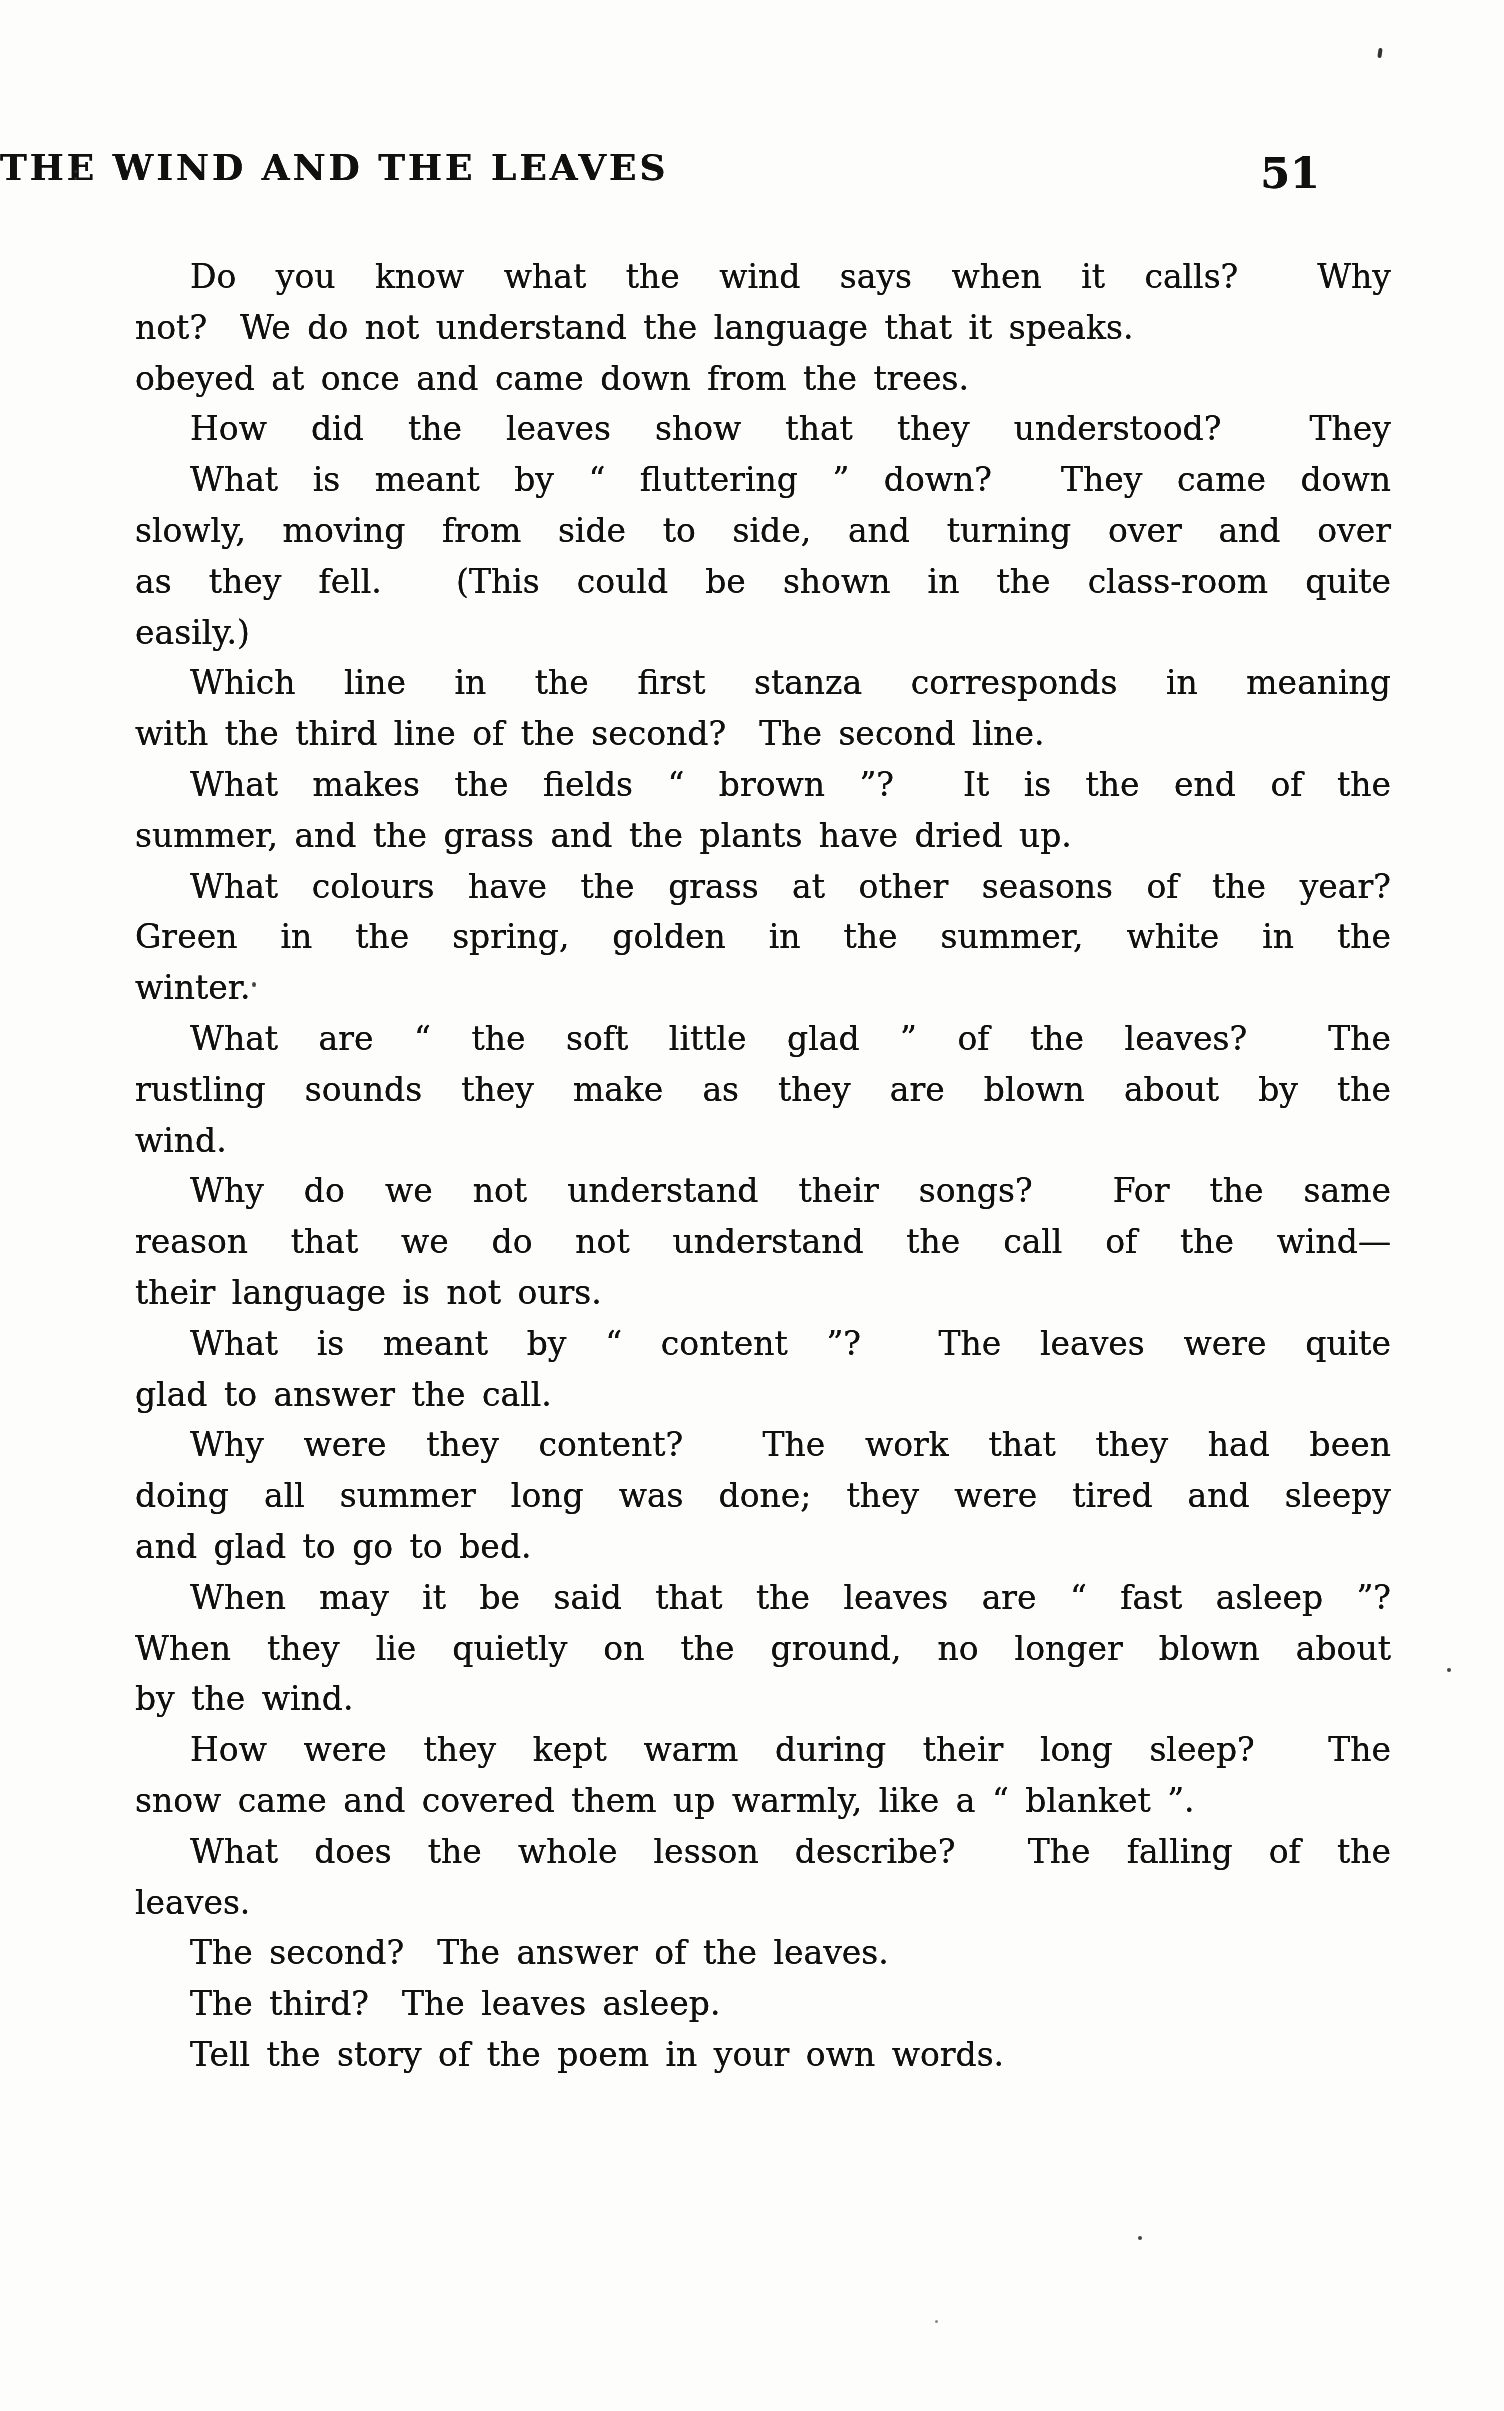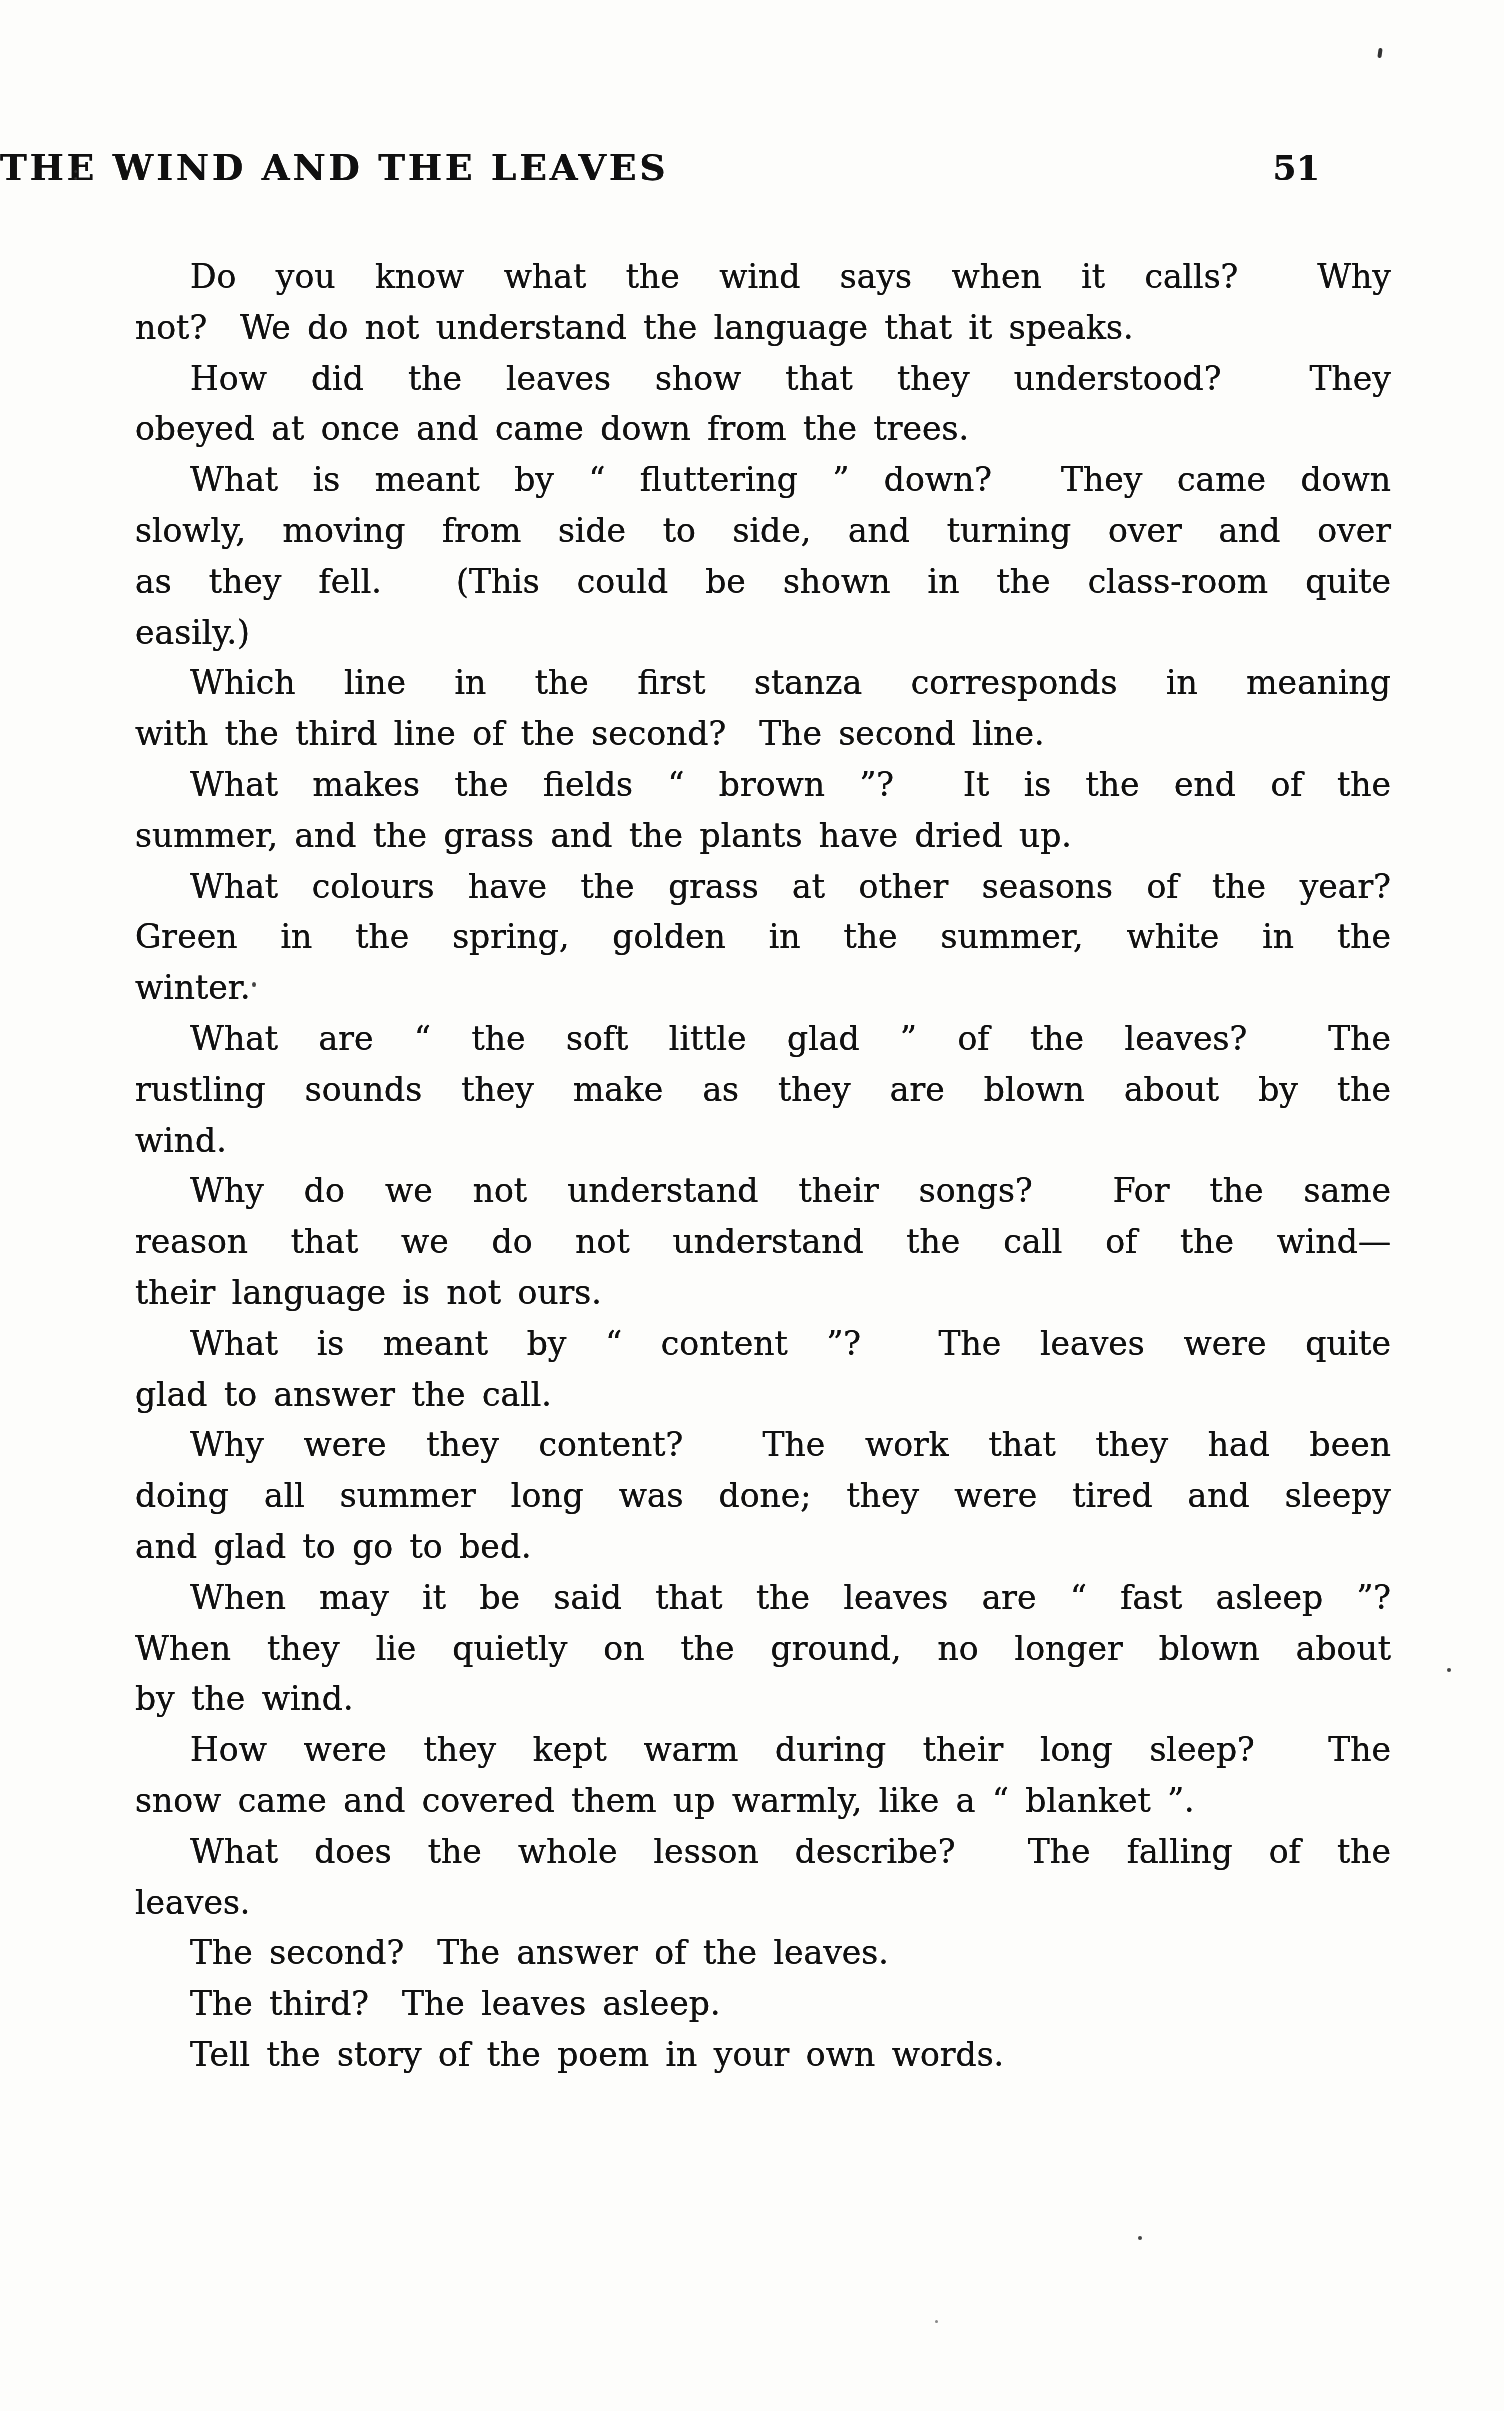--- a/index.html
+++ b/index.html
@@ -18,21 +18,21 @@
     text-align: left;
     font-size: 36px;
     font-weight: bold;
     letter-spacing: 3px;
     text-shadow: 0 0 0.5px currentColor;
   }
   .page-number {
     position: absolute;
     top: 2px;
     right: 184px;
-    font-size: 34px;
+    font-size: 43px;
     font-weight: bold;
     text-shadow: 0 0 0.5px currentColor;
   }
   .body-text {
     position: absolute;
     top: 252px;
     left: 135px;
     width: 1256px;
     font-size: 33px;
     word-spacing: 6px;
@@ -72,22 +72,22 @@
     <div class="title">THE WIND AND THE LEAVES</div>
     <div class="page-number">51</div>
   </div>
 
   <div class="body-text">
       <div class="para">
         <div class="pline first">Do you know what the wind says when it calls?  Why</div>
         <div class="pline last">not?  We do not understand the language that it speaks.</div>
       </div>
       <div class="para">
+        <div class="pline last">obeyed at once and came down from the trees.</div>
         <div class="pline first">How did the leaves show that they understood?  They</div>
-        <div class="pline last">obeyed at once and came down from the trees.</div>
       </div>
       <div class="para">
         <div class="pline first">What is meant by “ fluttering ” down?  They came down</div>
         <div class="pline">slowly, moving from side to side, and turning over and over</div>
         <div class="pline">as they fell.  (This could be shown in the class-room quite</div>
         <div class="pline last">easily.)</div>
       </div>
       <div class="para">
         <div class="pline first">Which line in the first stanza corresponds in meaning</div>
         <div class="pline last">with the third line of the second?  The second line.</div>

